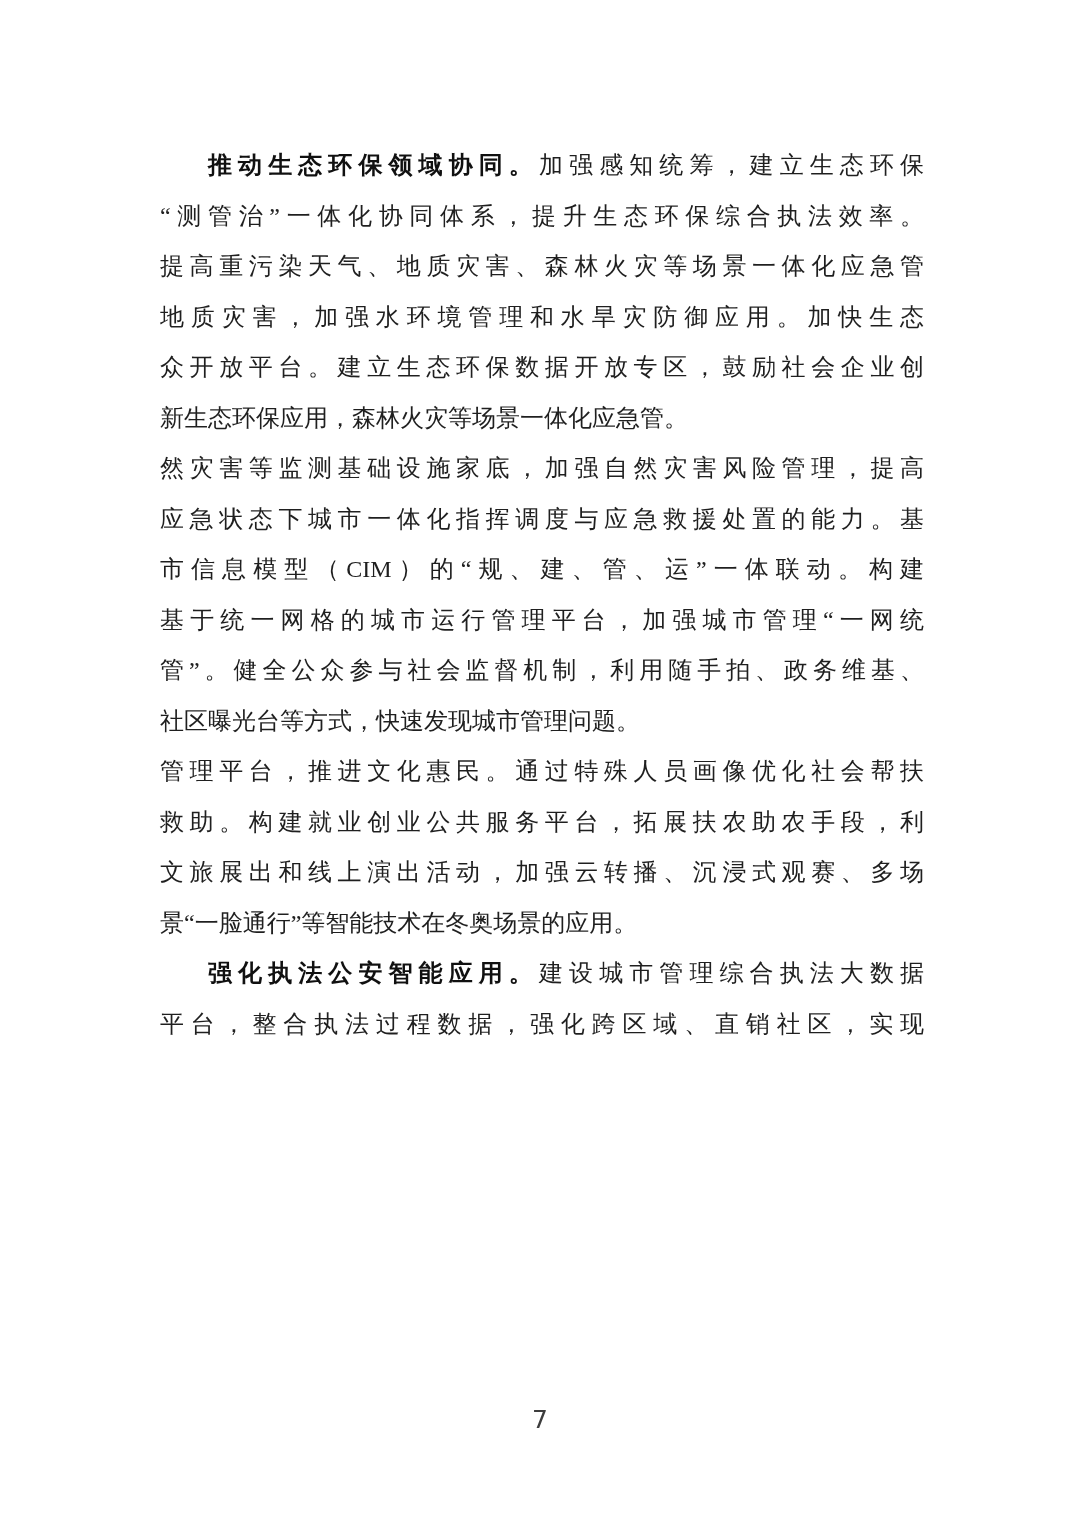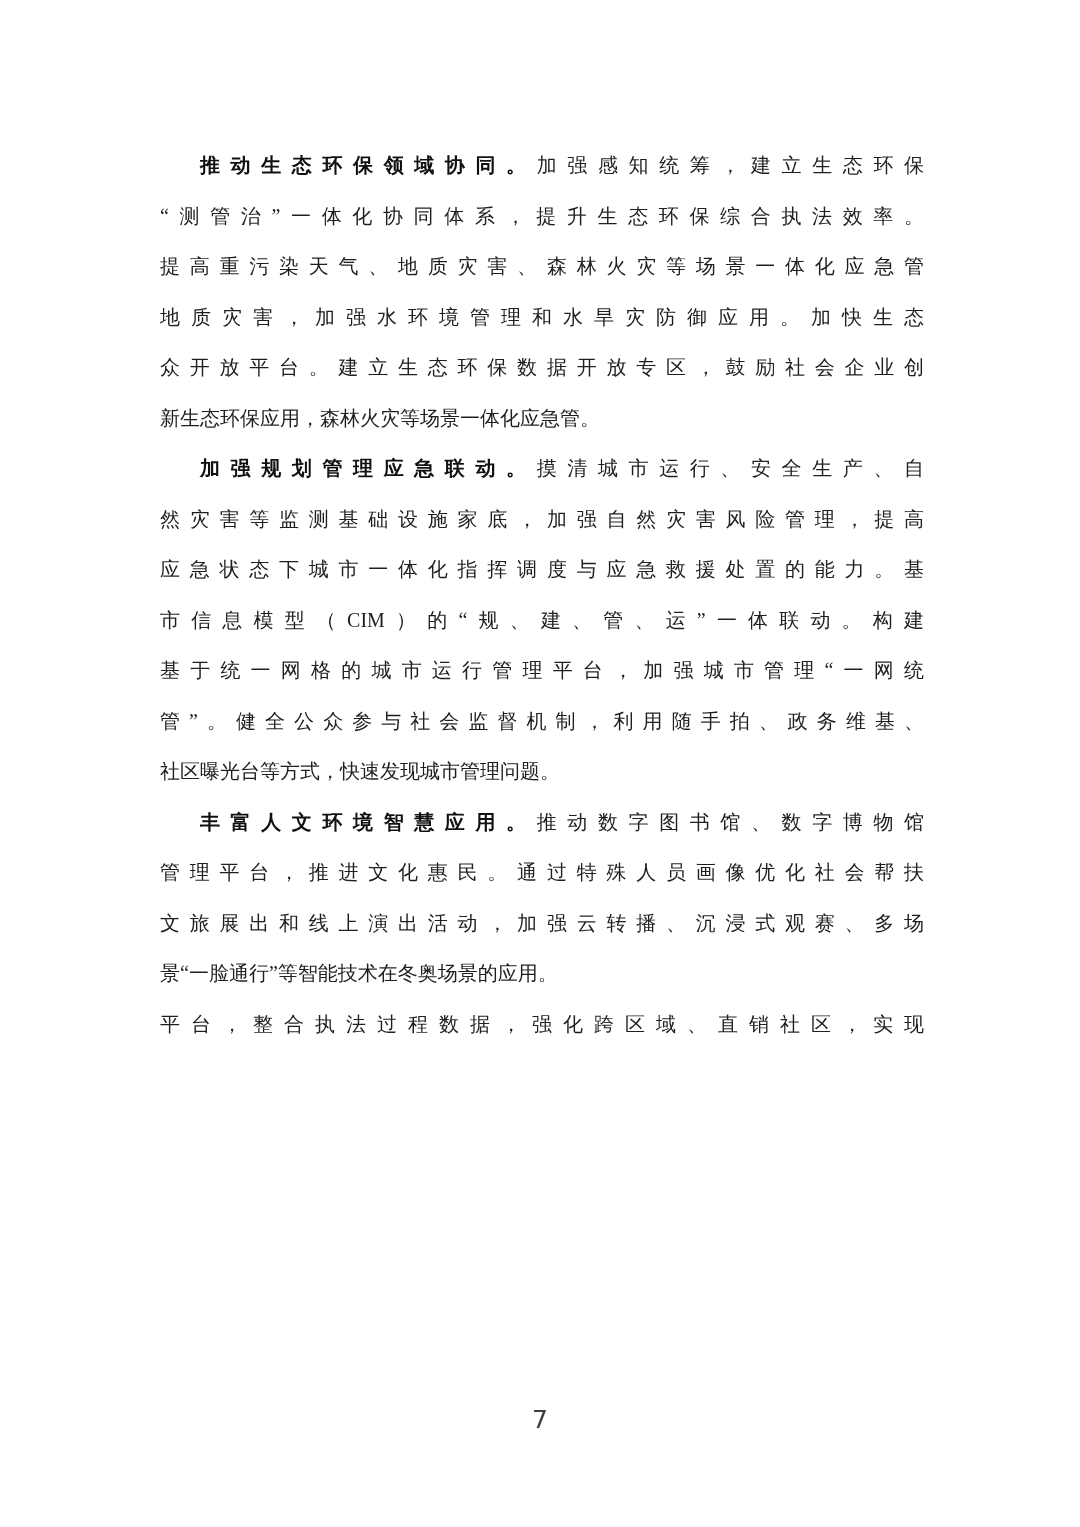--- a/index.html
+++ b/index.html
@@ -11,21 +11,21 @@
     font-family:"Liberation Serif","DejaVu Serif",serif;
     color:#1f1f1f;
     overflow:hidden;
   }
   .text-block{
     position:absolute;
     left:160px;top:140px;width:764px;
   }
   .paragraph{margin:0;padding:0;}
   .line{
-    font-size:20px;
+    font-size:24px;
     line-height:50.5px;
     text-align:justify;
     text-align-last:justify;
     white-space:normal;
   }
   .line.first{text-indent:2em;}
   .line.para-end{text-align-last:left;}
   .lead{font-weight:700;color:#101010;}
   .page-number{
     position:absolute;
@@ -44,32 +44,32 @@
   <section class="text-block" id="text-block">
       <div class="paragraph">
         <div class="line first"><span class="lead">推动生态环保领域协同。</span>加强感知统筹，建立生态环保</div>
         <div class="line">“测管治”一体化协同体系，提升生态环保综合执法效率。</div>
         <div class="line">提高重污染天气、地质灾害、森林火灾等场景一体化应急管</div>
         <div class="line">地质灾害，加强水环境管理和水旱灾防御应用。加快生态</div>
         <div class="line">众开放平台。建立生态环保数据开放专区，鼓励社会企业创</div>
         <div class="line para-end">新生态环保应用，森林火灾等场景一体化应急管。</div>
       </div>
       <div class="paragraph">
-        <div class="line first"><span class="lead">加强规划管理应急联动。</span>摸清城市运行、安全生产、自</div>
         <div class="line">然灾害等监测基础设施家底，加强自然灾害风险管理，提高</div>
         <div class="line">应急状态下城市一体化指挥调度与应急救援处置的能力。基</div>
         <div class="line">市信息模型（CIM）的“规、建、管、运”一体联动。构建</div>
         <div class="line">基于统一网格的城市运行管理平台，加强城市管理“一网统</div>
         <div class="line">管”。健全公众参与社会监督机制，利用随手拍、政务维基、</div>
         <div class="line para-end">社区曝光台等方式，快速发现城市管理问题。</div>
       </div>
       <div class="paragraph">
-        <div class="line first"><span class="lead">丰富人文环境智慧应用。</span>推动数字图书馆、数字博物馆</div>
         <div class="line">管理平台，推进文化惠民。通过特殊人员画像优化社会帮扶</div>
+        <div class="line">救助。构建就业创业公共服务平台，拓展扶农助农手段，利</div>
         <div class="line">文旅展出和线上演出活动，加强云转播、沉浸式观赛、多场</div>
         <div class="line para-end">景“一脸通行”等智能技术在冬奥场景的应用。</div>
       </div>
       <div class="paragraph">
+        <div class="line first"><span class="lead">强化执法公安智能应用。</span>建设城市管理综合执法大数据</div>
         <div class="line">平台，整合执法过程数据，强化跨区域、直销社区，实现</div>
       </div>
     </section>
   <div class="page-number">7</div>
 </main>
 
 </body></html>

